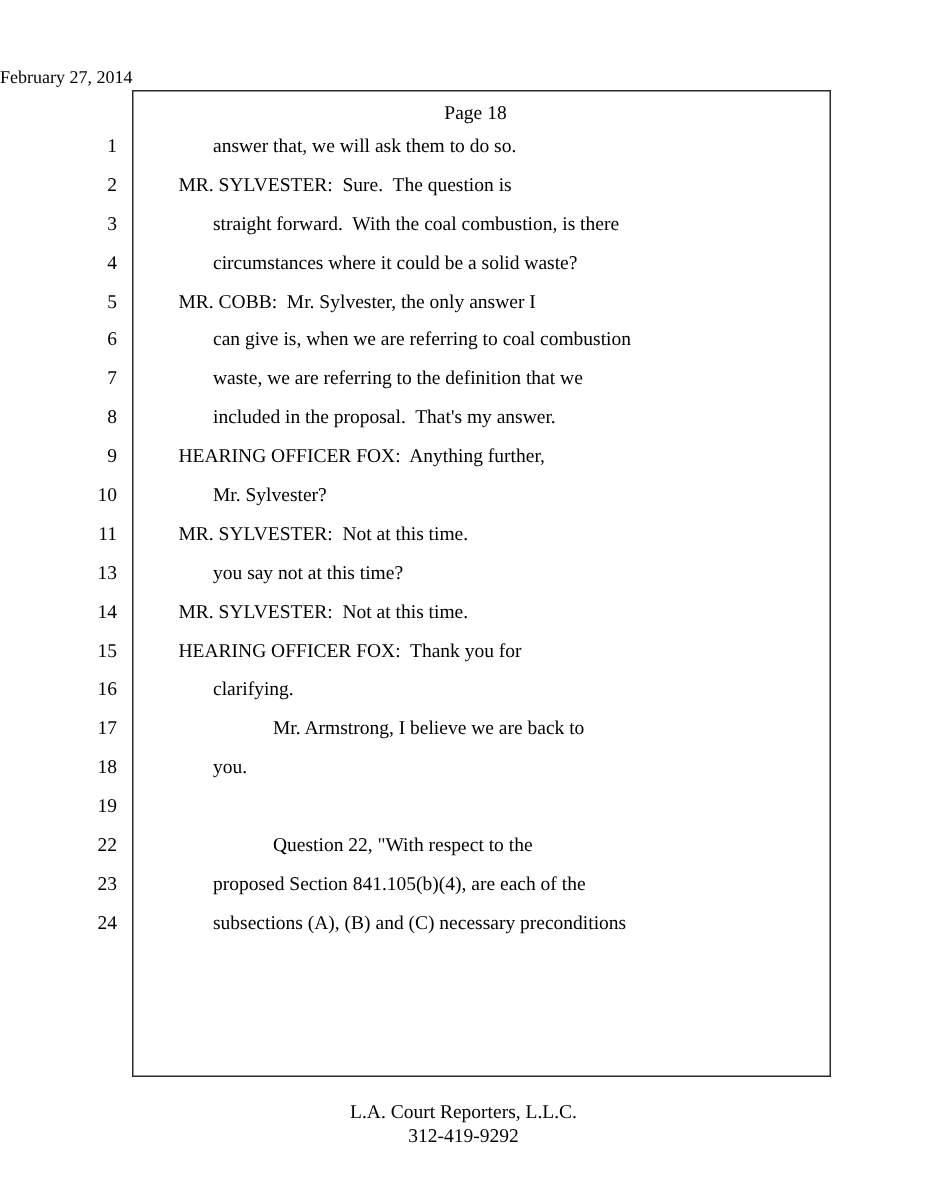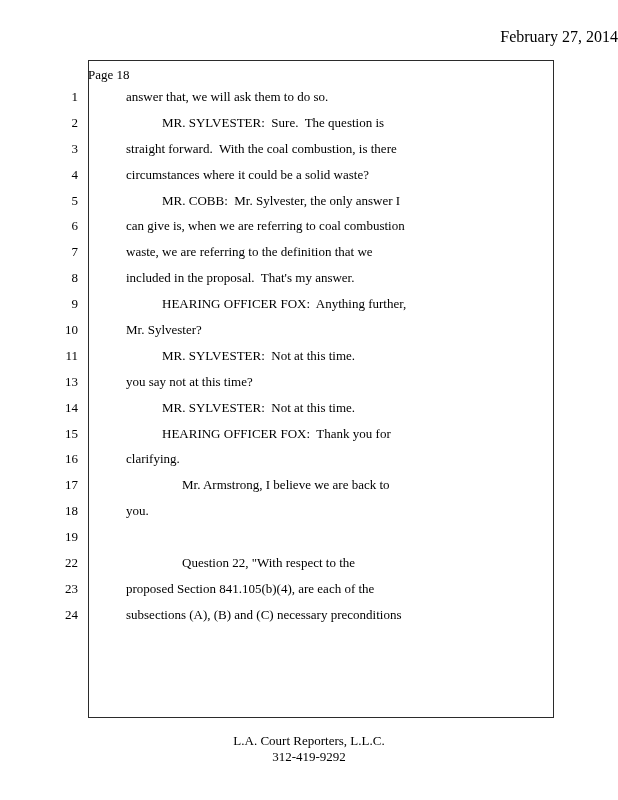--- a/index.html
+++ b/index.html
@@ -10,42 +10,42 @@
   body {
     position: relative;
     width: 618px;
     height: 800px;
     font-family: "Liberation Serif", serif;
     color: #000000;
     overflow: hidden;
   }
   .date-header {
     position: absolute;
-    top: 28px;
+    top: 44px;
     left: 0;
     width: 100%;
-    text-align: right;
-    font-size: 16px;
+    text-align: left;
+    font-size: 12px;
   }
   .sheet-border {
     position: absolute;
     left: 88px;
     top: 60px;
     width: 466px;
     height: 658px;
     border: 1px solid #2b2b2b;
     box-sizing: border-box;
     background: transparent;
   }
   .page-label {
     position: absolute;
     top: 67px;
     left: 88px;
     width: 458px;
-    text-align: left;
+    text-align: center;
     font-size: 13px;
   }
   .transcript {
     position: absolute;
     left: 50px;
     top: 88px;
     width: 500px;
   }
   .line-row {
     display: flex;
@@ -53,24 +53,24 @@
     height: 25.9px;
     font-size: 13px;
     line-height: 18px;
   }
   .line-num {
     width: 28px;
     text-align: right;
     flex: 0 0 28px;
   }
   .line-text {
-    margin-left: 48px;
+    margin-left: 64px;
     white-space: pre;
   }
-  .line-row.indent-1 .line-text { margin-left: 84px; }
+  .line-row.indent-1 .line-text { margin-left: 41px; }
   .line-row.indent-2 .line-text { margin-left: 104px; }
   .footer {
     position: absolute;
     top: 733px;
     left: 0;
     width: 100%;
     text-align: center;
     font-size: 13px;
     line-height: 16px;
   }

